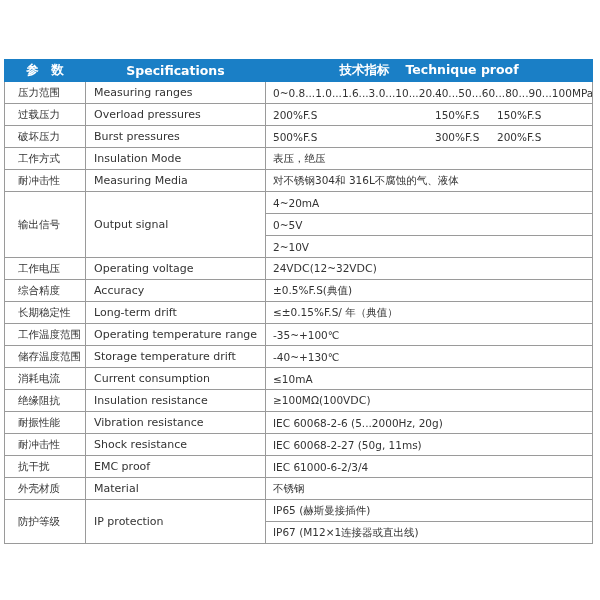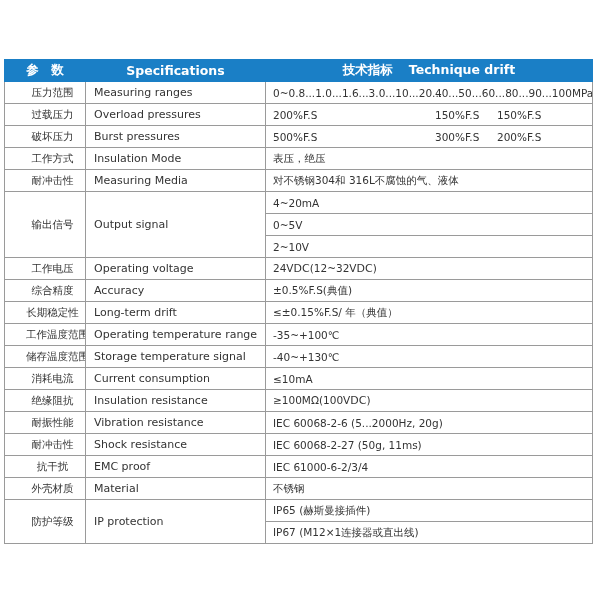--- a/index.html
+++ b/index.html
@@ -17,21 +17,21 @@
     table.spec th {
       background: #1a7fc6; color: #ffffff; font-weight: bold; font-size: 12.5px;
       height: 21px; padding: 0; 
       border: 1px solid #1a7fc6;
     }
     table.spec th.h3 { text-align: center; }
     table.spec td {
       border: 1px solid #9a9a9a; padding: 0 6px; height: 21px;
       white-space: nowrap; overflow: hidden; vertical-align: middle;
     }
-    table.spec td.cn { padding-left: 21px; font-size: 10.5px; text-align: center; }
+    table.spec td.cn { padding-left: 13px; font-size: 10.5px; }
     table.spec td.en { padding-left: 8px; }
     table.spec td.val { padding-left: 7px; font-size: 10.5px; }
     .multi { display: flex; }
     .multi span { display: inline-block; }
     .m1 { width: 162px; }
     sub.dc { font-size: 11px; vertical-align: baseline; text-transform: uppercase; }
     .hdr-cn { margin-right: 16px; font-family: Liberation Mono, monospace; }
   </style>
 </head>
 <body>
@@ -39,21 +39,21 @@
 <table class="spec">
   <colgroup>
       <col class="c1">
       <col class="c2">
       <col class="c3">
     </colgroup>
   <thead>
     <tr>
       <th>参　数</th>
       <th>Specifications</th>
-      <th class="h3"><span class="hdr-cn">技术指标</span><span>Technique drift</span></th>
+      <th class="h3"><span class="hdr-cn">技术指标</span><span>Technique proof</span></th>
     </tr>
   </thead>
   <tbody>
     <tr style="height:19px">
       <td class="cn">压力范围</td>
       <td class="en">Measuring ranges</td>
       <td class="val">
           <div class="multi">
             <span class="m1">0~0.8...1.0...1.6...3.0...10...20...</span>
             <span style="width:88px">40...50...60...</span>
@@ -119,21 +119,21 @@
       <td class="en">Long-term drift</td>
       <td class="val">≤±0.15%F.S/ 年（典值）</td>
     </tr>
     <tr>
       <td class="cn">工作温度范围</td>
       <td class="en">Operating temperature range</td>
       <td class="val">-35~+100℃</td>
     </tr>
     <tr>
       <td class="cn">储存温度范围</td>
-      <td class="en">Storage temperature signal</td>
+      <td class="en">Storage temperature drift</td>
       <td class="val">-40~+130℃</td>
     </tr>
     <tr>
       <td class="cn">消耗电流</td>
       <td class="en">Current consumption</td>
       <td class="val">≤10mA</td>
     </tr>
     <tr>
       <td class="cn">绝缘阻抗</td>
       <td class="en">Insulation resistance</td>

